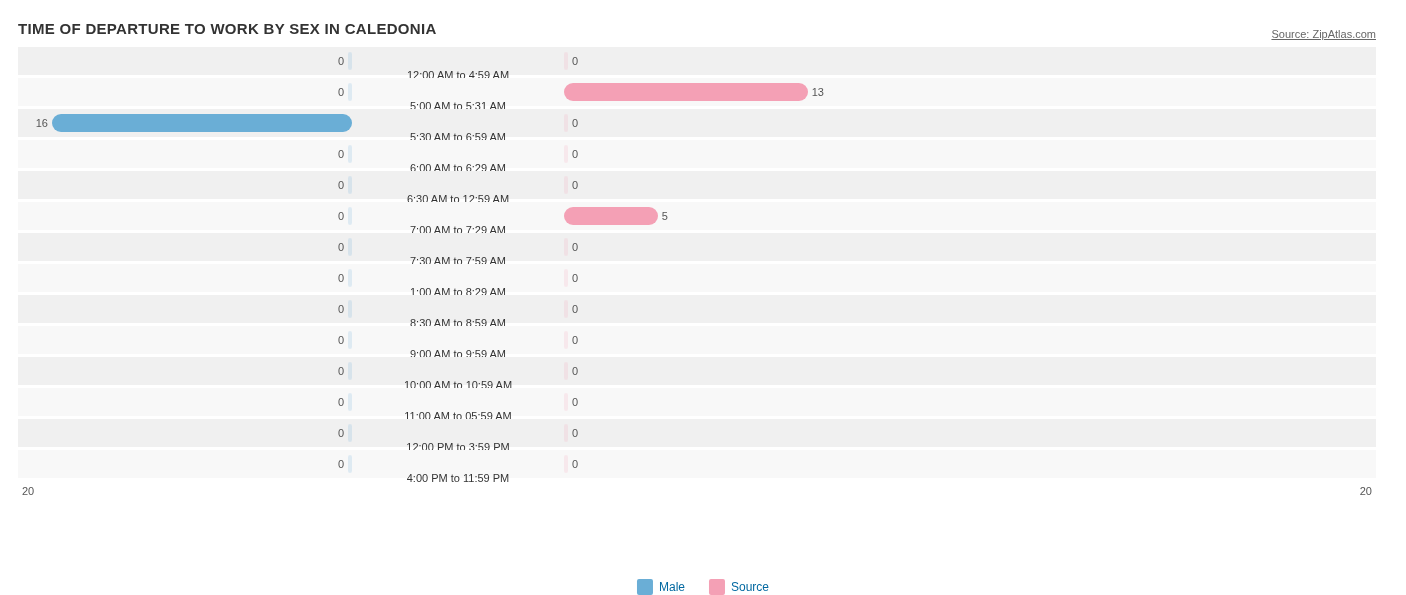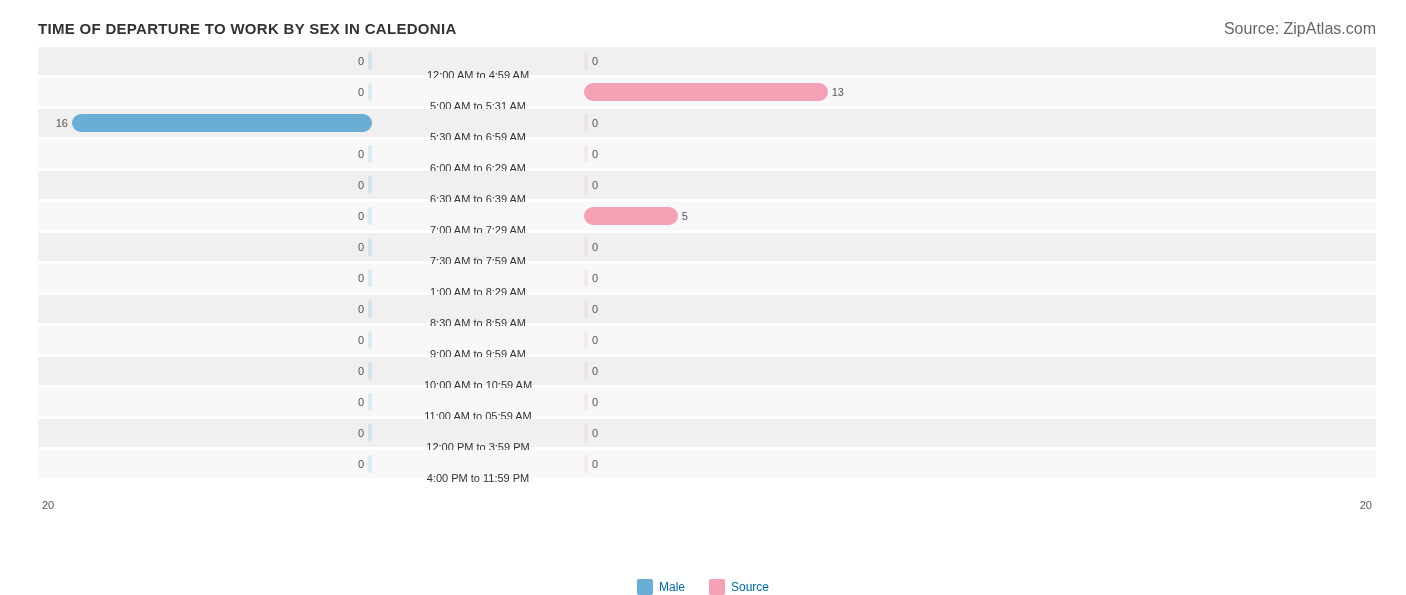--- a/index.html
+++ b/index.html
@@ -6,37 +6,38 @@
     body {
       font-family: Arial, sans-serif;
       background: #fff;
       width: 1406px;
       height: 595px;
       overflow: hidden;
     }
     .chart-container {
       width: 1406px;
       height: 595px;
-      padding: 20px 30px 50px 38px;
+      padding: 20px 30px 50px 18px;
       position: relative;
     }
     .chart-title {
       font-size: 15px;
       font-weight: bold;
       color: #333;
       margin-bottom: 8px;
       text-transform: uppercase;
       letter-spacing: 0.3px;
     }
     .source-text {
       position: absolute;
-      top: 20px;
+      top: 28px;
       right: 30px;
-      font-size: 16px;
+      font-size: 11px;
       color: #666;
+      text-decoration: underline;
     }
     .chart-area {
       position: relative;
       width: 100%;
       height: calc(100% - 60px);
     }
     .rows-container {
       width: 100%;
       height: calc(100% - 30px);
       display: flex;
@@ -112,21 +113,21 @@
     .right-value {
       font-size: 11px;
       color: #555;
       width: 18px;
       text-align: left;
       flex-shrink: 0;
     }
     .axis-container {
       display: flex;
       justify-content: space-between;
-      margin-top: 19px;
+      margin-top: 5px;
       padding: 0 0 0 0;
       position: relative;
     }
     .axis-left {
       font-size: 11px;
       color: #555;
       width: 340px;
       text-align: left;
       padding-left: 4px;
     }
@@ -211,21 +212,21 @@
       <div class="right-section">
         <div class="pink-bar" style="width:4px; opacity:0.18;"></div>
         <span class="right-value">0</span>
       </div>
     </div>
         <div class="bar-row">
       <div class="left-section">
         <span class="left-value">0</span>
         <div class="blue-bar" style="width:4px; opacity:0.18;"></div>
       </div>
-      <div class="center-label">6:30 AM to 6:39 AM</div>
+      <div class="center-label">6:30 AM to 12:59 AM</div>
       <div class="right-section">
         <div class="pink-bar" style="width:4px; opacity:0.18;"></div>
         <span class="right-value">0</span>
       </div>
     </div>
         <div class="bar-row">
       <div class="left-section">
         <span class="left-value">0</span>
         <div class="blue-bar" style="width:4px; opacity:0.18;"></div>
       </div>

